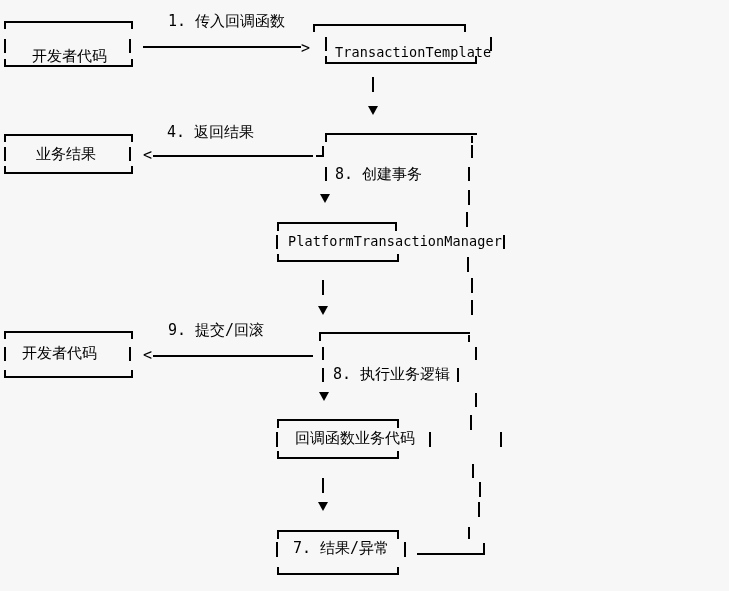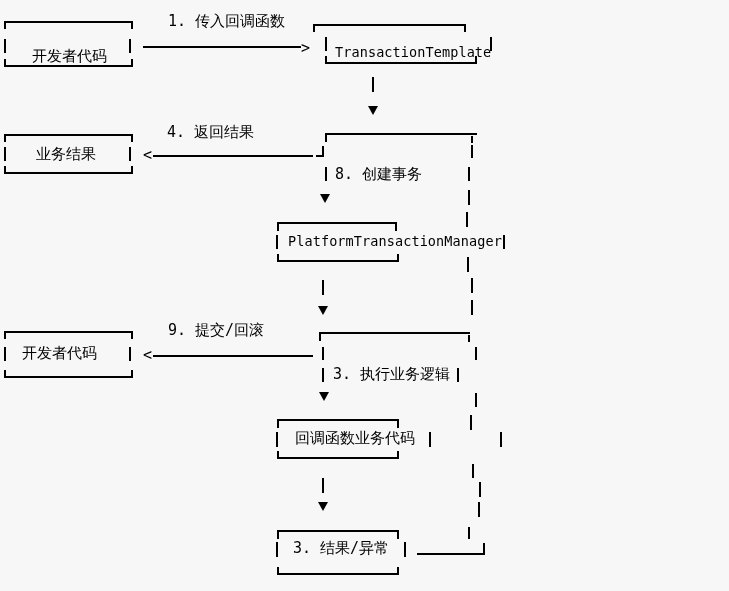--- a/index.html
+++ b/index.html
@@ -110,21 +110,21 @@
     <b class="t" style="left:318px;top:306px"></b>
   </div>
 
   <div>
     <i class="h" style="left:319px;top:332px;width:151px"></i>
     <i class="v" style="left:319px;top:334px;height:7px"></i>
     <i class="v" style="left:468px;top:335px;height:7px"></i>
     <i class="v" style="left:322px;top:347px;height:13px"></i>
     <i class="v" style="left:475px;top:347px;height:13px"></i>
     <i class="v" style="left:322px;top:368px;height:14px"></i>
-    <span class="lb" style="left:333px;top:366px">3. 执行业务逻辑</span>
+    <span class="lb" style="left:333px;top:366px">8. 执行业务逻辑</span>
     <i class="v" style="left:457px;top:368px;height:14px"></i>
     <b class="t" style="left:319px;top:392px"></b>
     <i class="v" style="left:475px;top:393px;height:14px"></i>
   </div>
 
   <div>
     <span class="lb" style="left:168px;top:322px">9. 提交/回滚</span>
     <span class="hd" style="left:143px;top:347px">&lt;</span>
     <i class="h" style="left:153px;top:355px;width:160px"></i>
   </div>
@@ -166,21 +166,21 @@
 
   <div>
     <i class="h" style="left:277px;top:530px;width:122px"></i>
     <i class="v" style="left:277px;top:532px;height:7px"></i>
     <i class="v" style="left:397px;top:532px;height:7px"></i>
     <i class="h" style="left:277px;top:573px;width:122px"></i>
     <i class="v" style="left:277px;top:567px;height:6px"></i>
     <i class="v" style="left:397px;top:567px;height:6px"></i>
     <i class="v" style="left:276px;top:542px;height:15px"></i>
     <i class="v" style="left:404px;top:542px;height:15px"></i>
-    <span class="lb" style="left:293px;top:540px">3. 结果/异常</span>
+    <span class="lb" style="left:293px;top:540px">7. 结果/异常</span>
   </div>
 
   <div>
     <i class="h" style="left:417px;top:553px;width:68px"></i>
     <i class="v" style="left:483px;top:543px;height:12px"></i>
   </div>
 
 </div>
 
 </body></html>

